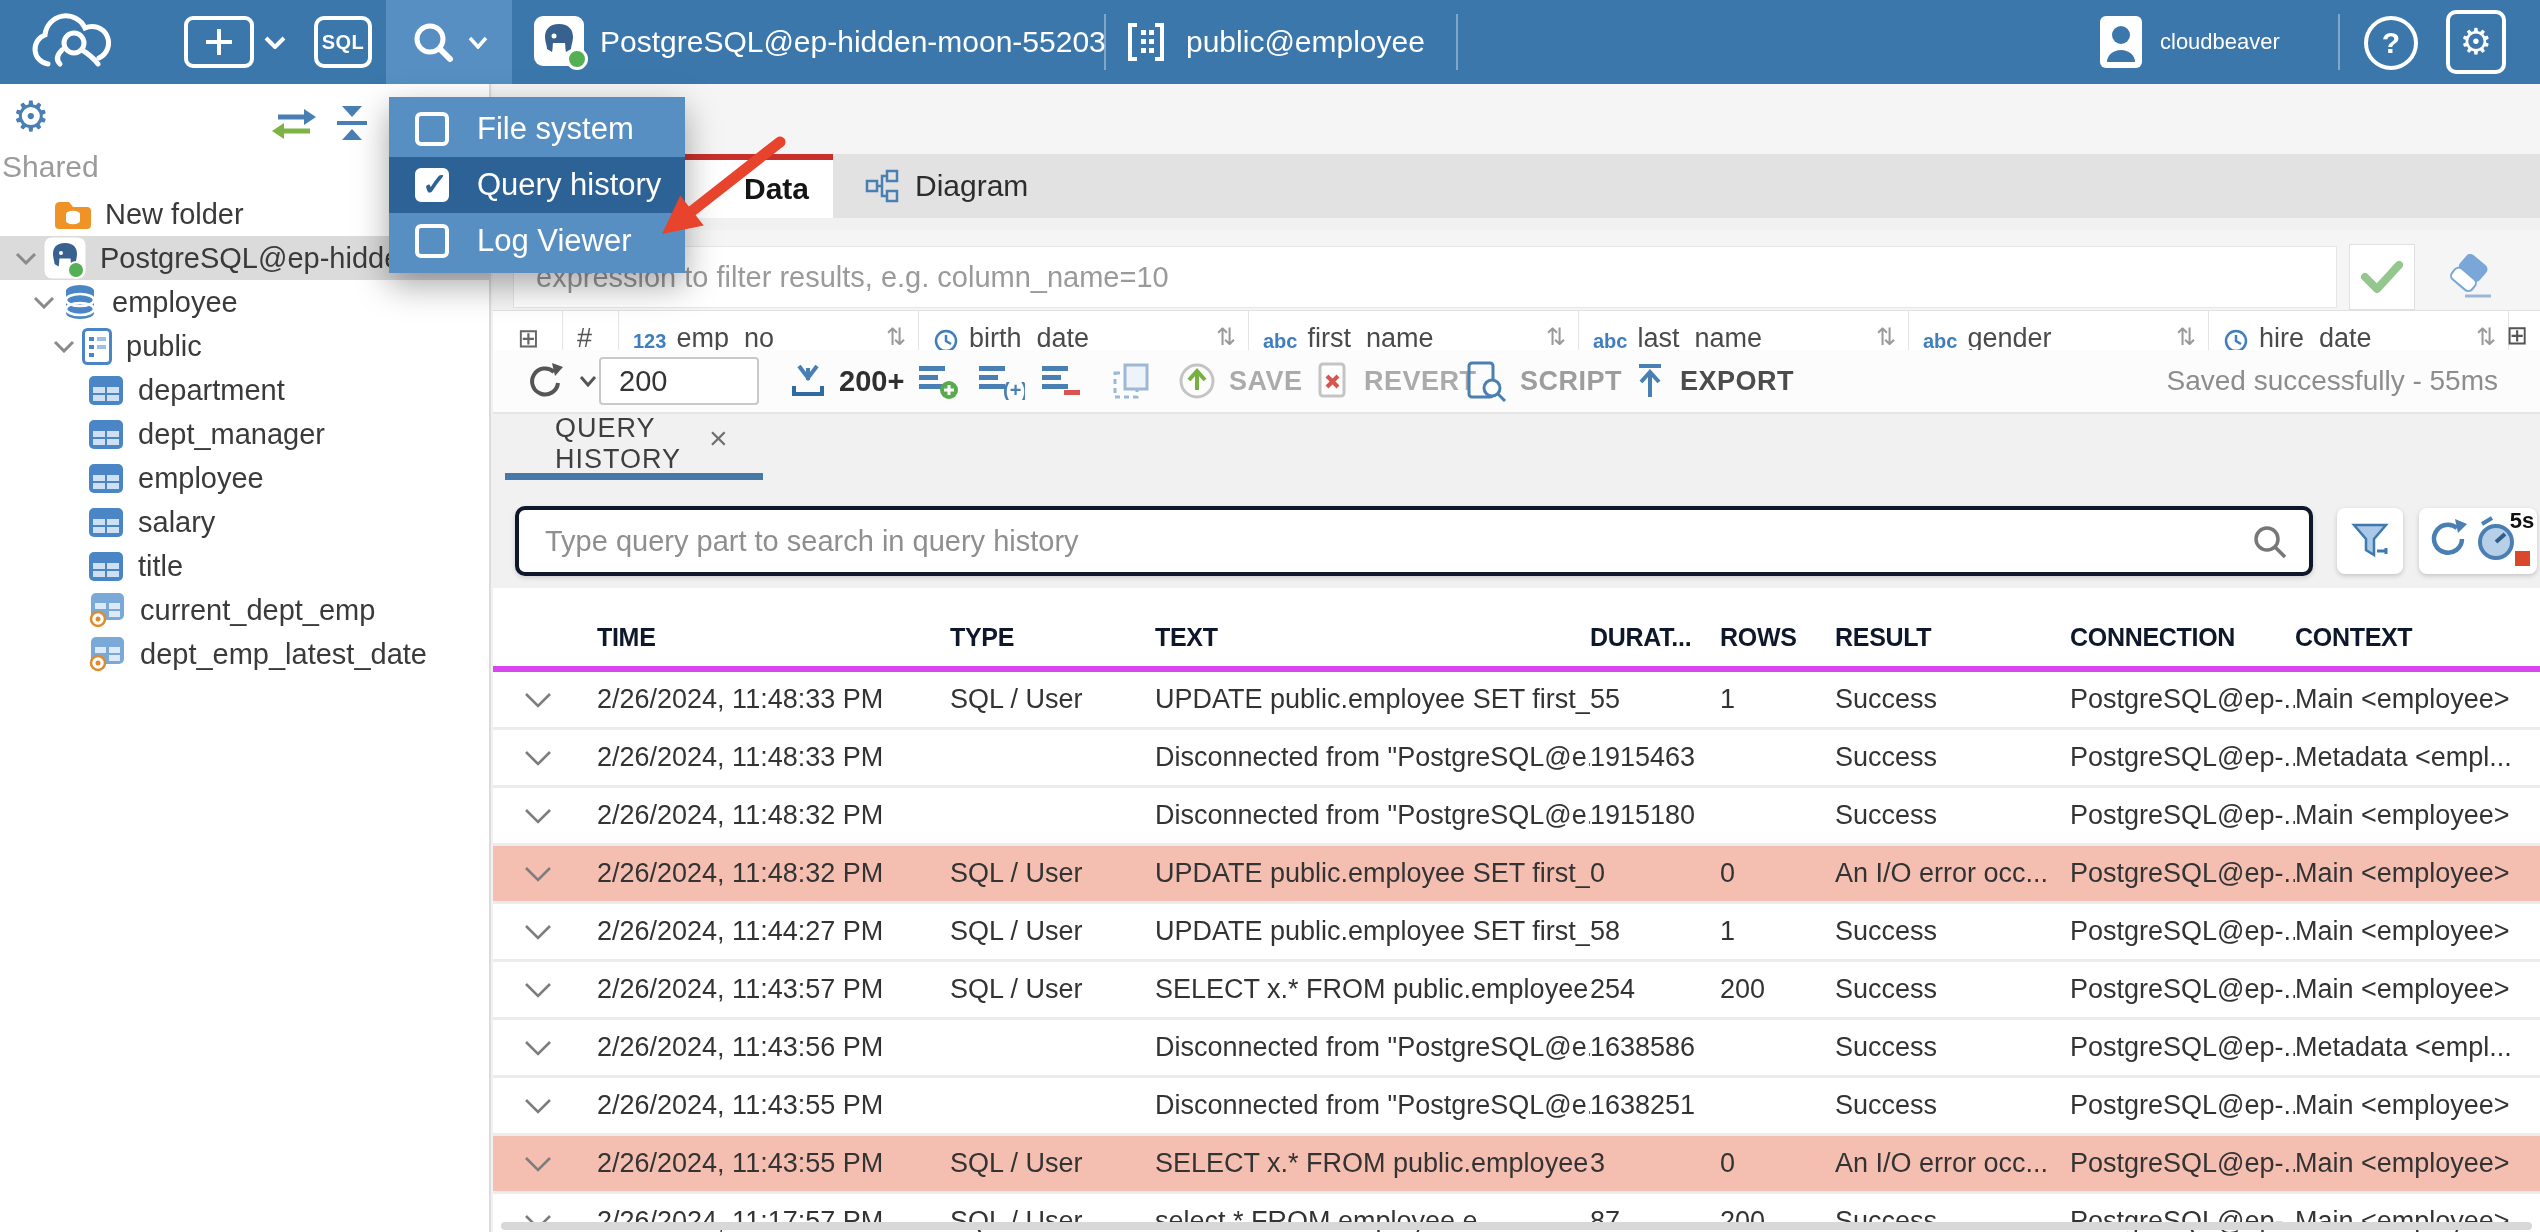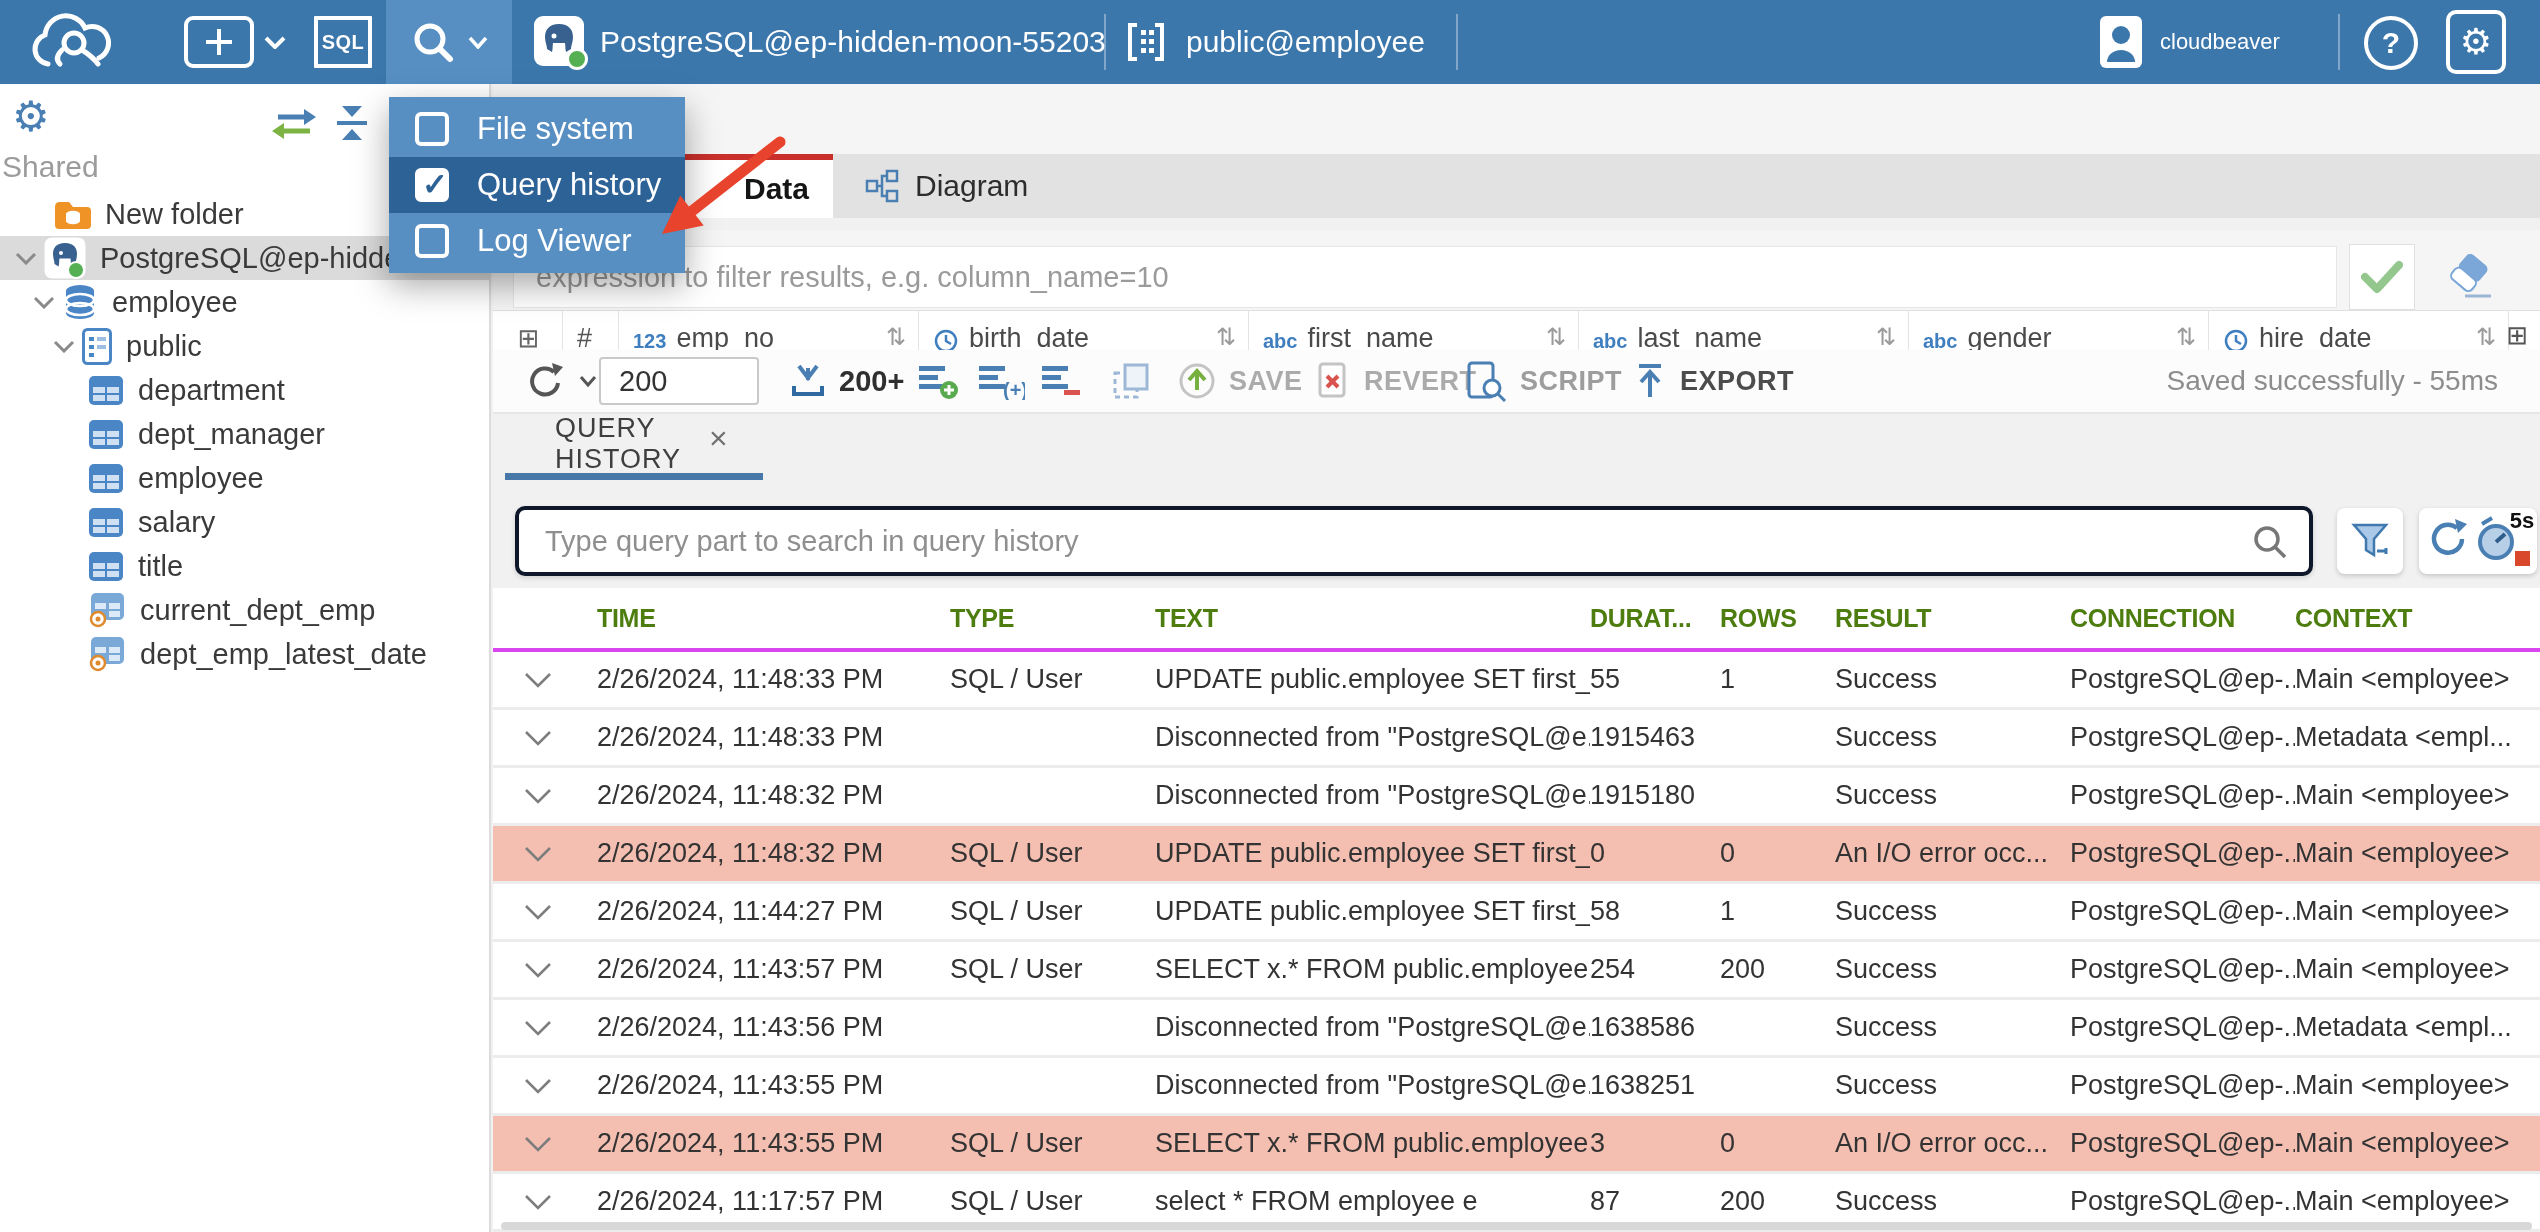--- a/index.html
+++ b/index.html
@@ -5,21 +5,21 @@
   * { box-sizing: border-box; margin: 0; padding: 0; }
   body { background: #777; font-family: "Liberation Sans", sans-serif; }
   .app { position: relative; width: 2540px; height: 1232px; overflow: hidden; background: #f1f1f1; }
 
   
   .topbar { position: absolute; inset: 0 0 auto 0; height: 84px; background: var(--topbar, #3c77ac); color: #fff; z-index: 10; }
   .tb { position: absolute; top: 0; height: 84px; display: flex; align-items: center; }
   .tb-logo { left: 22px; }
   .tb-plus { left: 184px; top: 16px; height: 52px; width: 70px; border: 4px solid #fff; border-radius: 9px; display: flex; align-items: center; justify-content: center; position: absolute; }
   .tb-plus-chev { left: 264px; }
-  .tb-sql { left: 314px; top: 16px; height: 52px; width: 58px; border: 4px solid #fff; border-radius: 1px; display: flex; align-items: center; justify-content: center; position: absolute; font-size: 20px; font-weight: bold; letter-spacing: .5px; }
+  .tb-sql { left: 314px; top: 16px; height: 52px; width: 58px; border: 4px solid #fff; border-radius: 10px; display: flex; align-items: center; justify-content: center; position: absolute; font-size: 20px; font-weight: bold; letter-spacing: .5px; }
   .tb-tools { left: 386px; width: 126px; height: 84px; background: var(--menu-bg, #578fc3); display: flex; align-items: center; justify-content: center; gap: 12px; position: absolute; top: 0; }
   .tb-conn-icon { left: 534px; top: 16px; position: absolute; width: 50px; height: 50px; }
   .tb-conn-icon .dot { position: absolute; right: -4px; bottom: -4px; width: 22px; height: 22px; border-radius: 50%; background: #55b054; border: 3px solid #fff; }
   .tb-conn-label { left: 600px; font-size: 30px; }
   .tb-sep { position: absolute; top: 14px; height: 56px; width: 2px; background: rgba(255,255,255,.35); }
   .sep1 { left: 1104px; } .sep2 { left: 1456px; } .sep3 { left: 2338px; }
   .tb-schema-icon { left: 1124px; }
   .tb-schema-label { left: 1186px; font-size: 30px; }
   .tb-user-icon { left: 2098px; }
   .tb-user-label { left: 2160px; font-size: 22px; }
@@ -91,21 +91,21 @@
   .hs-mag { position: absolute; right: 24px; top: 17px; }
   .hfilter-btn { position: absolute; left: 1844px; top: 424px; width: 66px; height: 66px; background: #fff; border-radius: 8px; box-shadow: 0 2px 5px rgba(0,0,0,.18); display: flex; align-items: center; justify-content: center; }
   .hrefresh-card { position: absolute; left: 1926px; top: 424px; width: 118px; height: 66px; background: #fff; border-radius: 8px; box-shadow: 0 2px 5px rgba(0,0,0,.18); display: flex; align-items: center; justify-content: space-evenly; }
   .timerwrap { position: relative; width: 54px; height: 54px; }
   .t5s { position: absolute; right: -4px; top: -6px; font-size: 22px; font-weight: bold; color: #111; }
   .redsq { position: absolute; right: 0; bottom: 2px; width: 15px; height: 15px; background: #d9482b; }
 
   
   .htable { position: absolute; left: 0; right: 0; top: 504px; bottom: 0; background: #fff; }
   .hhead, .hrow { display: grid; grid-template-columns: 104px 353px 205px 435px 130px 115px 235px 225px auto; align-items: center; }
-  .hhead { height: 64px; border-bottom: 4px solid #d946ef; font-weight: bold; font-size: 25px; color: #4d7c0f; letter-spacing: -.3px; }
+  .hhead { height: 64px; border-bottom: 6px solid #d946ef; font-weight: bold; font-size: 25px; color: #0f172a; letter-spacing: -.3px; margin-top: 20px; }
   .hrow { height: 58px; border-bottom: 3px solid #ececec; font-size: 27px; color: #333; }
   .hcell { white-space: nowrap; overflow: hidden; padding-right: 14px; }
   .hexp { display: flex; justify-content: center; }
   .hrow.error { background: var(--error-row, #f4bfb1); }
   .hscroll { position: absolute; left: 8px; right: 8px; bottom: 2px; height: 8px; background: #d8d8d8; border-radius: 4px; }
 
   
   .toolsmenu { position: absolute; left: 389px; top: 97px; width: 296px; background: var(--menu-bg, #578fc3); box-shadow: 0 12px 32px rgba(0,0,0,.35); padding: 4px 0; z-index: 50; }
   .tm-item { height: 56px; display: flex; align-items: center; gap: 28px; padding-left: 26px; color: #fff; font-size: 31px; }
   .tm-item.active { background: var(--menu-active, #2d6296); }

